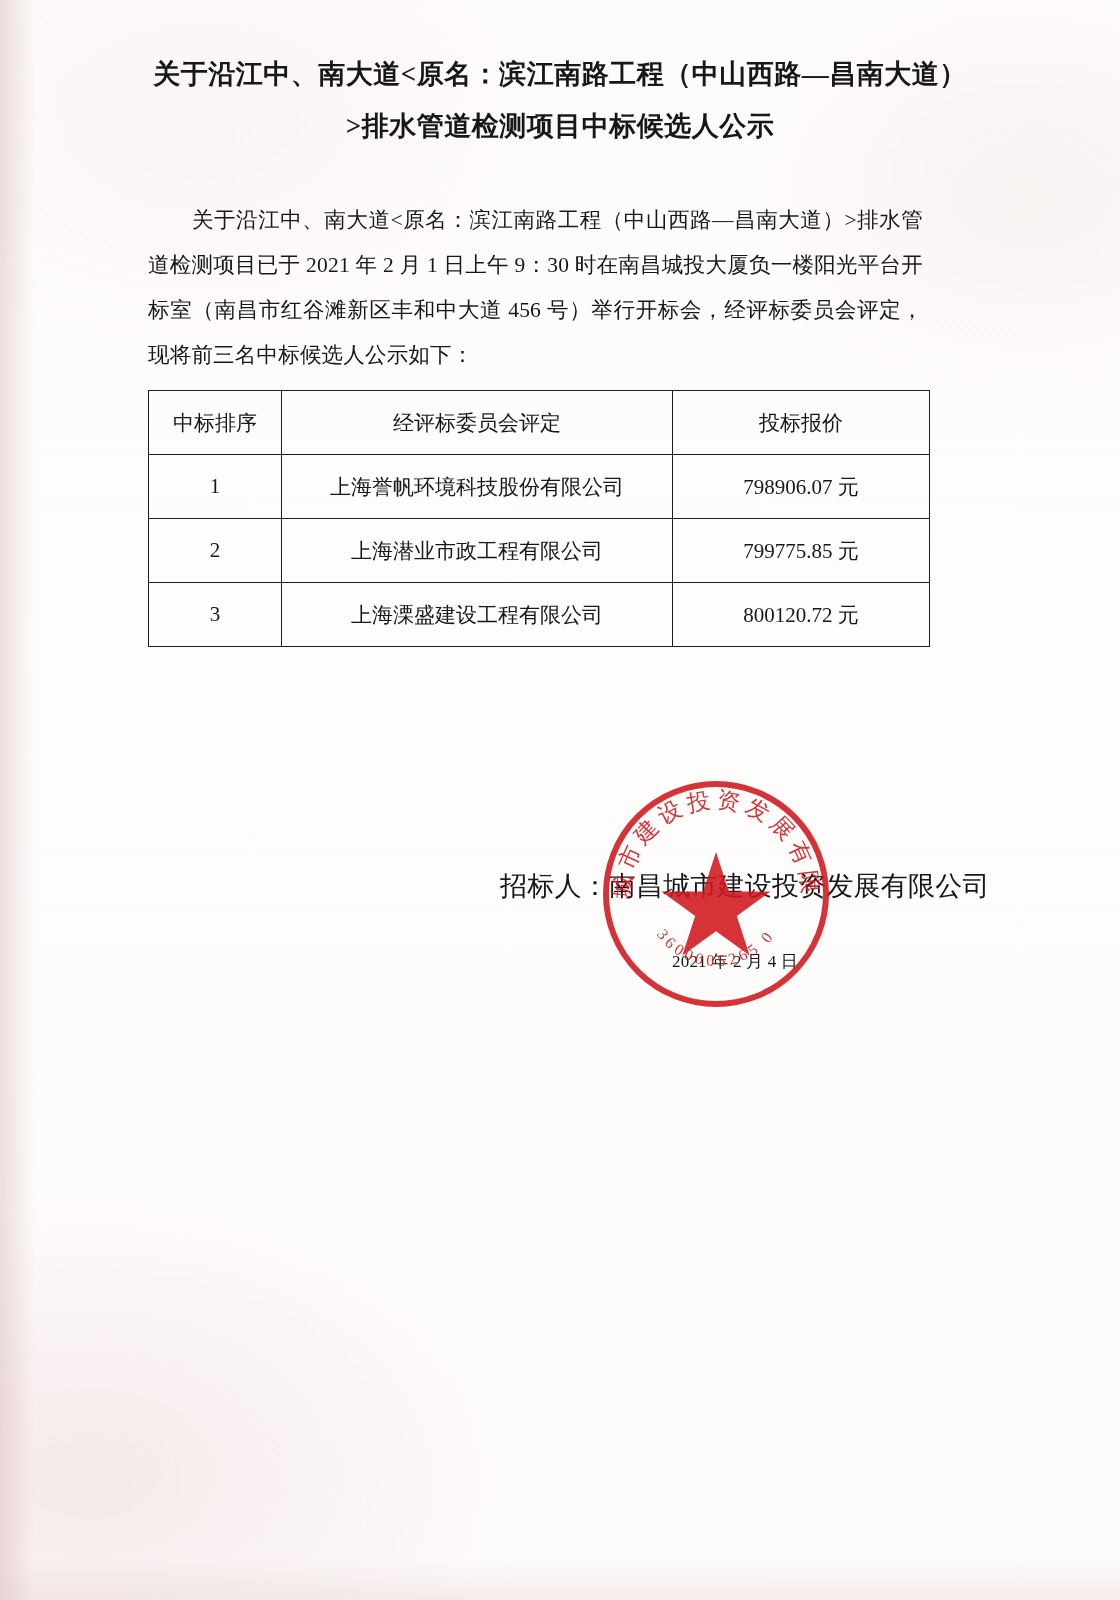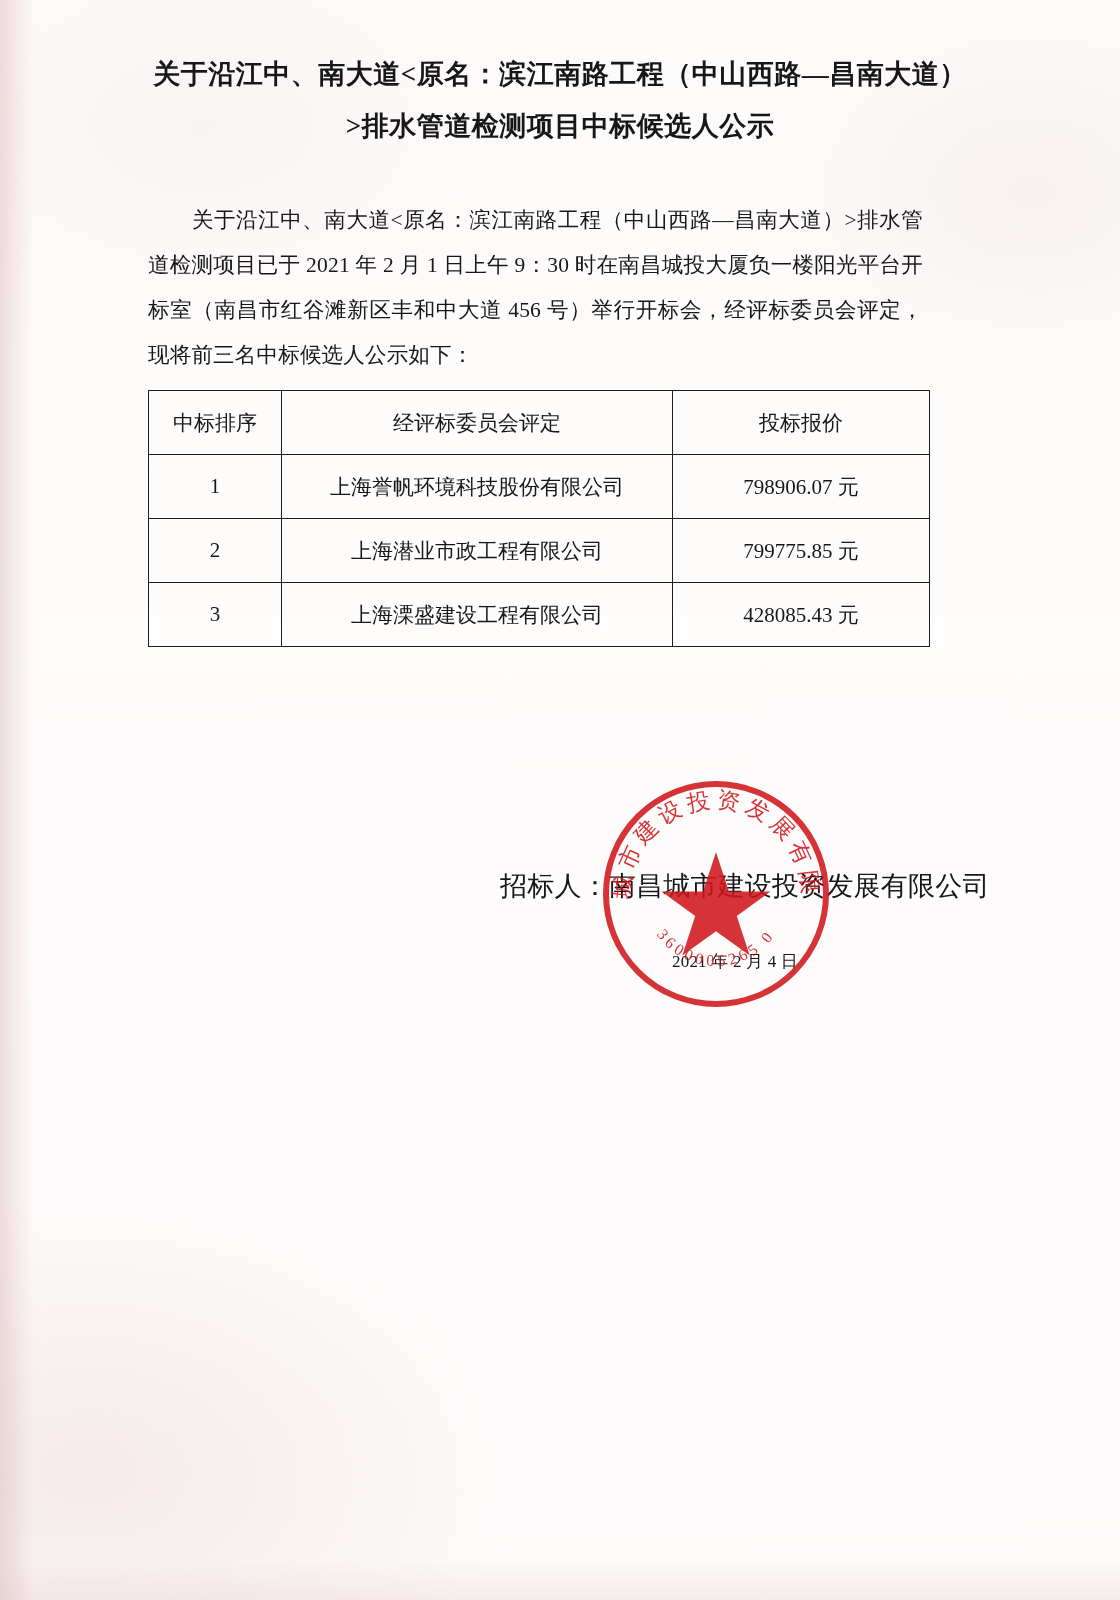--- a/index.html
+++ b/index.html
@@ -165,21 +165,21 @@
         <td>798906.07 元</td>
       </tr>
       <tr>
         <td>2</td>
         <td>上海潜业市政工程有限公司</td>
         <td>799775.85 元</td>
       </tr>
       <tr>
         <td>3</td>
         <td>上海溧盛建设工程有限公司</td>
-        <td>428085.43 元</td>
+        <td>800120.72 元</td>
       </tr>
     </tbody>
   </table>
 
 
   <div class="bidder-line">招标人：南昌城市建设投资发展有限公司</div>
   <div class="date-line">2021 年 2 月 4 日</div>
 
   <div class="seal">
     <svg width="232" height="232" viewBox="0 0 232 232" xmlns="http://www.w3.org/2000/svg">

